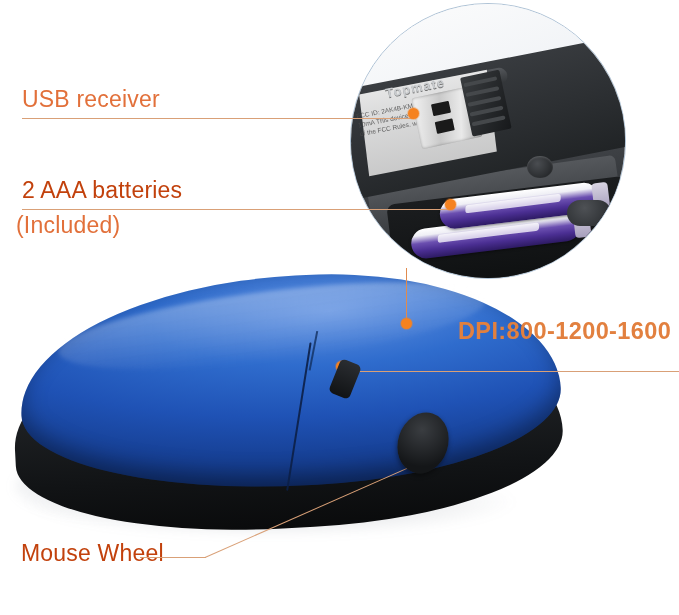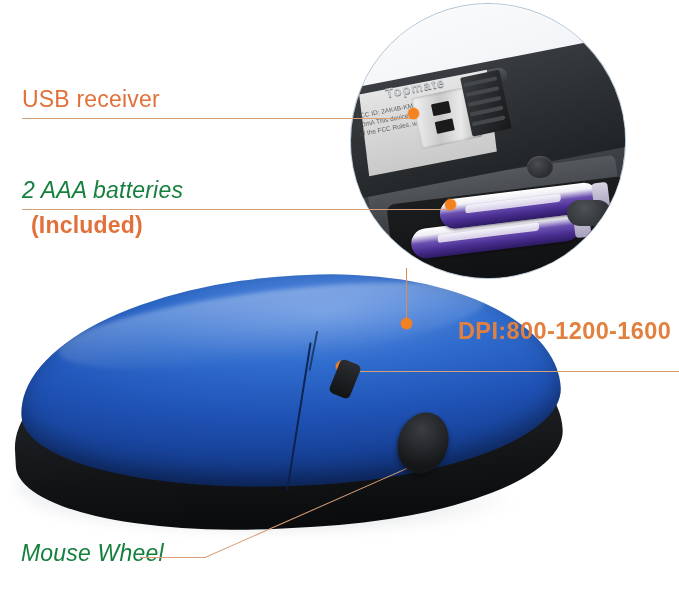--- a/index.html
+++ b/index.html
@@ -24,24 +24,23 @@
     white-space: nowrap;
     letter-spacing: .2px;
   }
   .label-orange {
     color: #E2703A;
     font-size: 23px;
     font-weight: 400;
     text-align: center;
   }
   .label-navy {
-    color: #15803d;
+    color: #c2410c;
     font-size: 23px;
     font-weight: 400;
-    font-style: italic;
   }
   .label-dpi {
     color: #E2803F;
     font-size: 23.5px;
     font-weight: 700;
     letter-spacing: .4px;
   }
 
   
   .rule {
@@ -402,21 +401,21 @@
   </div>
   <div class="dpi-btn"></div>
   <div class="wheel"></div>
 
   <div class="label label-orange" style="left:22px; top:86px;">USB receiver</div>
   <div class="rule" style="left:22px; top:118px; width:392px;"></div>
   <div class="dot" style="left:408px; top:108px;"></div>
 
   <div class="label label-navy" style="left:22px; top:177px;">2 AAA batteries</div>
   <div class="rule" style="left:22px; top:209px; width:428px;"></div>
-  <div class="label label-orange" style="left:31px; top:212px;font-weight:bold;">(Included)</div>
+  <div class="label label-orange" style="left:16px; top:212px;">(Included)</div>
   <div class="dot" style="left:445px; top:199px;"></div>
 
   <div class="vline" style="left:406px; top:268px; height:56px;"></div>
   <div class="dot" style="left:401px; top:318px;"></div>
 
   <div class="label label-dpi" style="left:458px; top:318px;text-align:right;">DPI:800-1200-1600</div>
   <div class="rule" style="left:345px; top:371px; width:334px;"></div>
   <div class="dot" style="left:336px; top:361px;"></div>
 
   <div class="label label-navy" style="left:21px; top:540px;">Mouse Wheel</div>

